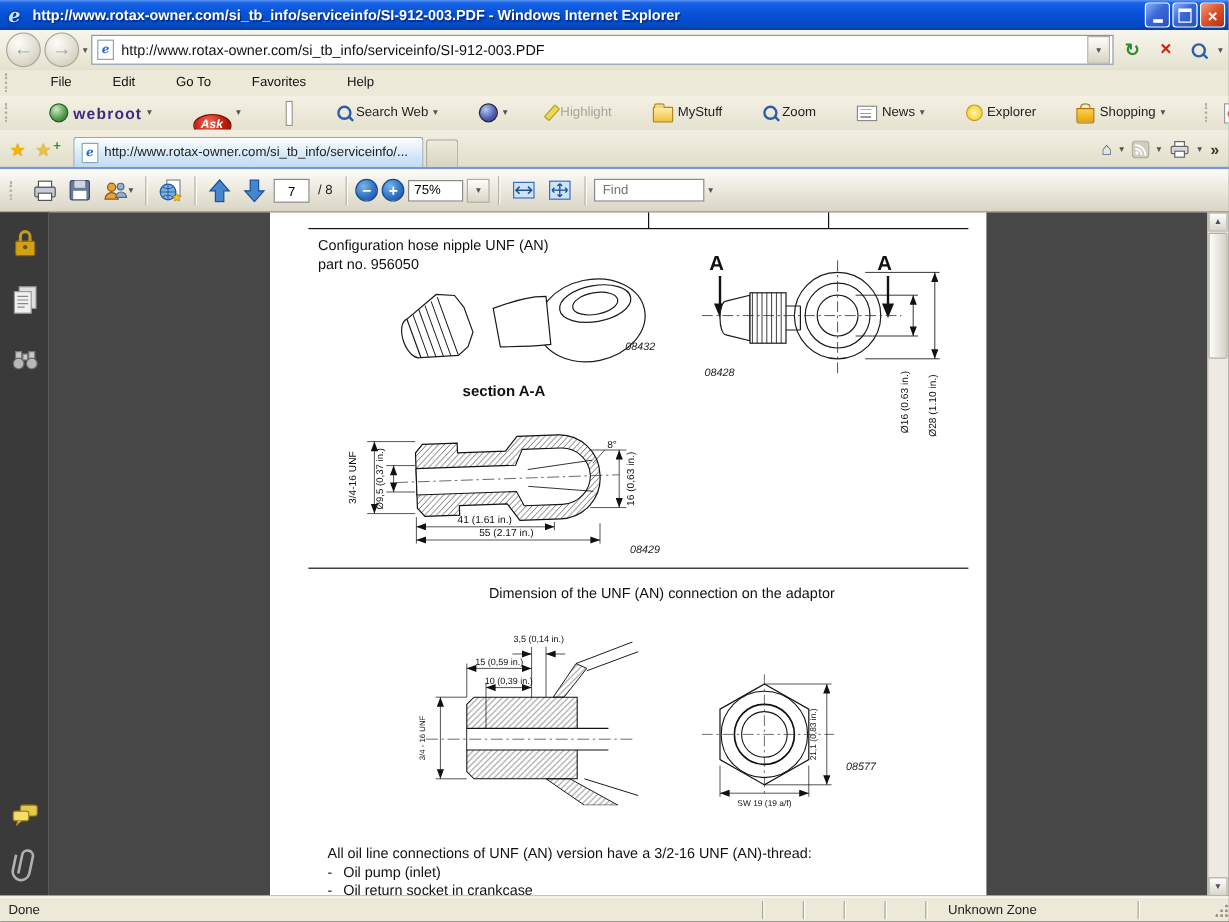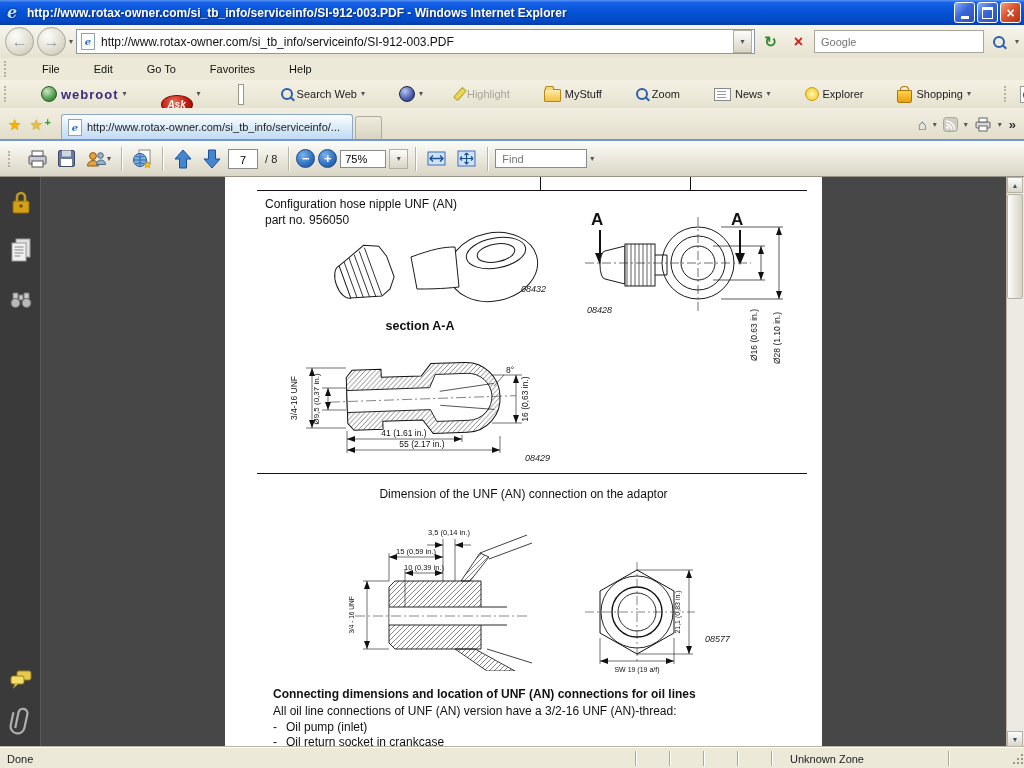--- a/index.html
+++ b/index.html
@@ -165,23 +165,20 @@
       <span class="combo-btn">
           <span class="dd">▾</span>
         </span>
     </span>
     <span class="mini-btn">
         <span class="refresh-glyph">↻</span>
       </span>
     <span class="mini-btn">
         <span class="stop-glyph">×</span>
       </span>
-    <span class="searchbox">
-      <input type="text" placeholder="Google" style="">
-    </span>
     <span class="mini-btn">
         <span class="mag"></span>
       </span>
     <span class="dd">▾</span>
   </div>
 
   <div class="menubar">
     <span class="grip"></span>
     <span class="menu-item">File</span>
     <span class="menu-item">Edit</span>
@@ -493,21 +490,21 @@
         <text transform="rotate(-90 27 63)" x="27" y="63" text-anchor="middle" font-size="8.5" fill="#111">3/4-16 UNF</text>
         <text transform="rotate(-90 49 64)" x="49" y="64" text-anchor="middle" font-size="8" fill="#111">Ø9,5 (0,37 in.)</text>
         <text x="236" y="38" font-size="8.5" fill="#111">8°</text>
         <text transform="rotate(-90 258 64)" x="258" y="64" text-anchor="middle" font-size="8.5" fill="#111">16 (0,63 in.)</text>
         <text x="134" y="101" text-anchor="middle" font-size="8.5" fill="#111">41 (1.61 in.)</text>
         <text x="152" y="112" text-anchor="middle" font-size="8.5" fill="#111">55 (2.17 in.)</text>
         <text x="255" y="126" font-size="9" font-style="italic" fill="#222">08429</text>
       </svg>
 
       <div class="rule abs" style="left:32px;top:296px;width:550px;"></div>
-      <div class="abs mid-cap" style="left:0;top:310px;">Dimension of the UNF (AN) connection on the adaptor</div>
+      <div class="abs mid-cap" style="left:0;top:310px;padding-left:28px;">Dimension of the UNF (AN) connection on the adaptor</div>
 
       <svg class="abs" style="left:112px;top:346px;" width="195" height="148" viewBox="0 0 195 148">
         <defs>
           <pattern id="hD" width="5" height="5" patternUnits="userSpaceOnUse">
               <path d="M0,5 L5,0" stroke="#333" stroke-width=".6"></path>
             </pattern>
           <marker id="mD" markerWidth="9" markerHeight="6" refX="8" refY="3" orient="auto" markerUnits="userSpaceOnUse">
               <path d="M0,0L8,3L0,6Z" fill="#111"></path>
             </marker>
           <marker id="mDr" markerWidth="9" markerHeight="6" refX="0" refY="3" orient="auto" markerUnits="userSpaceOnUse">
@@ -566,21 +563,20 @@
           <line x1="112" y1="10" x2="112" y2="94" marker-start="url(#mEr)" marker-end="url(#mE)"></line>
           <line x1="23" y1="78" x2="23" y2="104"></line>
             <line x1="97" y1="78" x2="97" y2="104"></line>
           <line x1="23" y1="101" x2="97" y2="101" marker-start="url(#mEr)" marker-end="url(#mE)"></line>
         </g>
         <text transform="rotate(-90 103 52)" x="103" y="52" text-anchor="middle" font-size="7" fill="#111">21,1 (0,83 in.)</text>
         <text x="60" y="112" text-anchor="middle" font-size="7" fill="#111">SW 19 (19 a/f)</text>
         <text x="128" y="82" font-size="9" font-style="italic" fill="#222">08577</text>
       </svg>
 
-      <div class="abs bot-head" style="left:48px;top:510px;">Connecting dimensions and location of UNF (AN) connections for oil lines</div>
       <div class="abs bot-line" style="left:48px;top:527px;">All oil line connections of UNF (AN) version have a 3/2-16 UNF (AN)-thread:</div>
       <div class="abs bullet" style="left:48px;top:543px;">
         <span>-</span>
           <span>Oil pump (inlet)</span>
       </div>
       <div class="abs bullet" style="left:48px;top:558px;">
         <span>-</span>
           <span>Oil return socket in crankcase</span>
       </div>
     </div>

